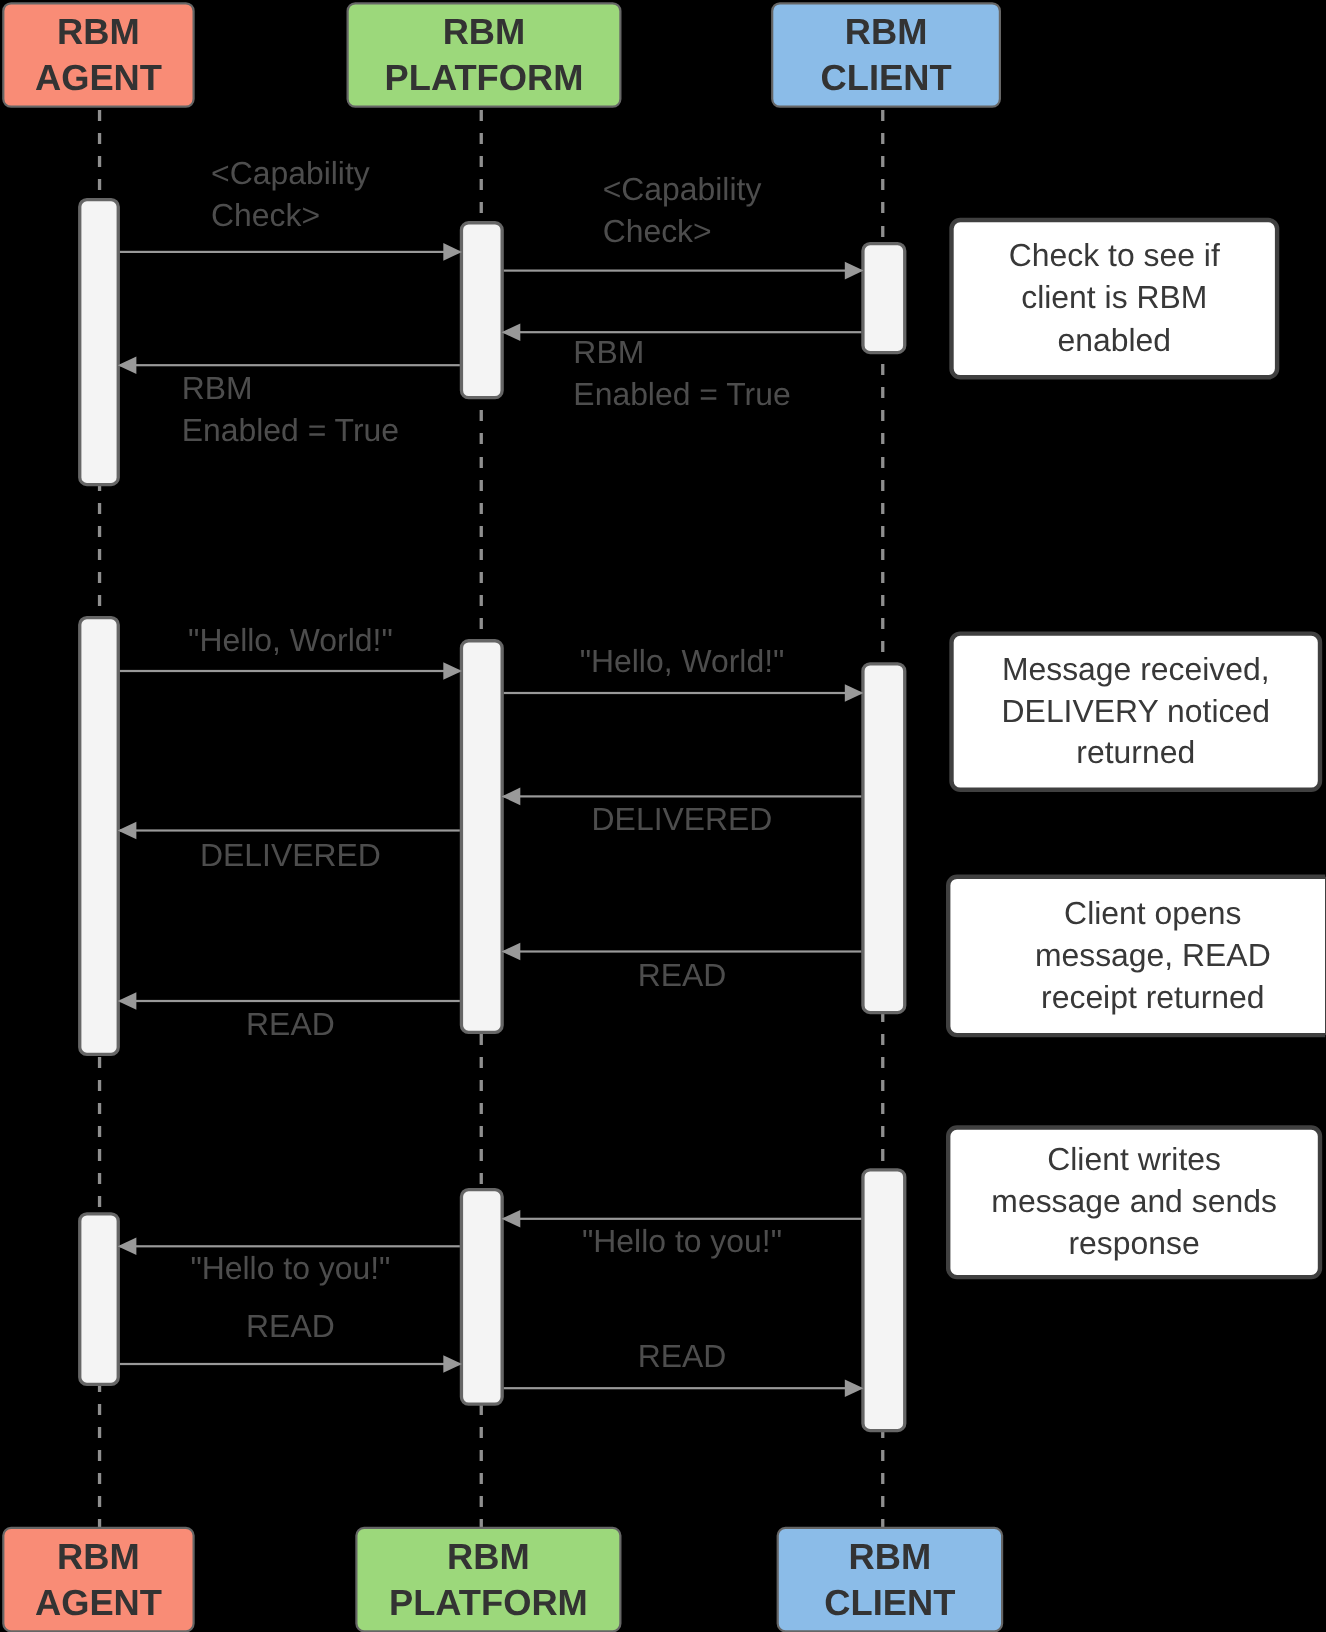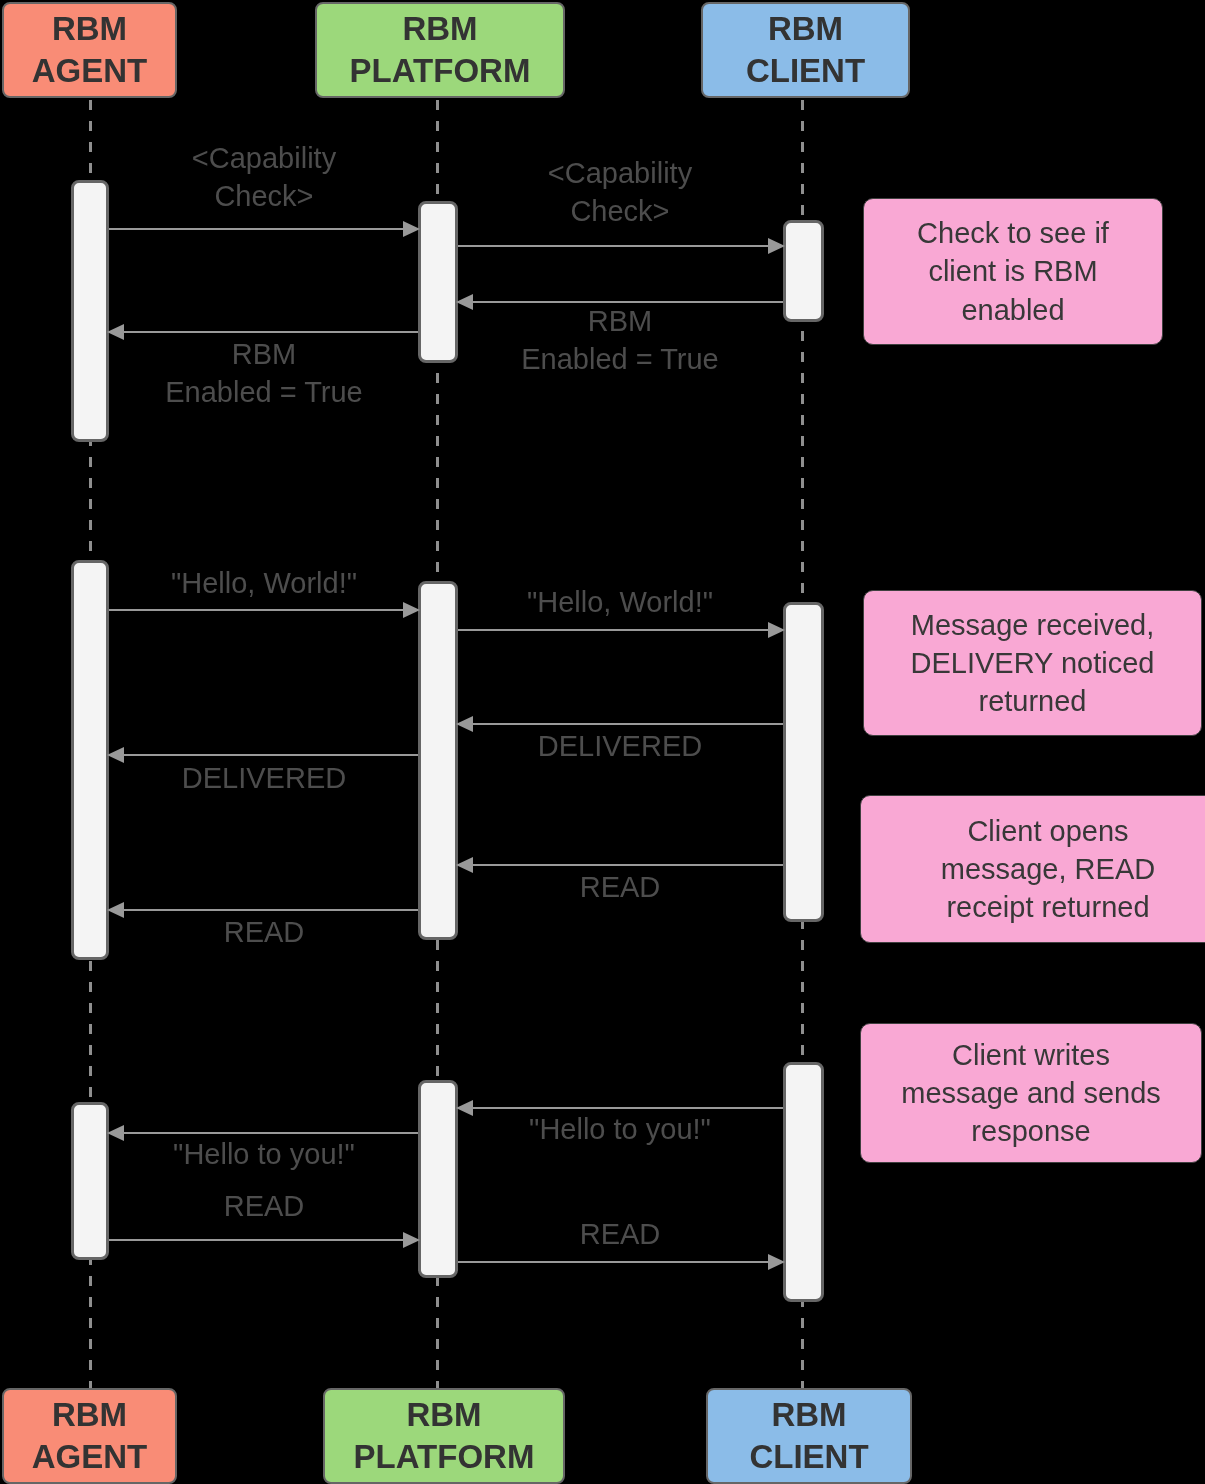--- a/index.html
+++ b/index.html
@@ -63,31 +63,30 @@
     height: 0;
     border-top: 8px solid transparent;
     border-bottom: 8px solid transparent;
   }
   .arrow.to-right::after { right: -2px; border-left: 17px solid #999999; }
   .arrow.to-left::after  { left:  -2px; border-right: 17px solid #999999; }
   
   .msg {
     position: absolute;
     transform: translateX(-50%);
-    text-align: center;
     font-size: 29px;
     line-height: 1.3;
     color: #4D4D4D;
     white-space: pre-line;
   }
   
   .note {
     position: absolute;
-    background: #f9a8d4;
-    border: 1px solid #404040;
+    background: #ffffff;
+    border: 4px solid #404040;
     border-radius: 10px;
     box-sizing: border-box;
     display: flex;
     align-items: center;
     justify-content: center;
     text-align: center;
     font-size: 29px;
     line-height: 1.32;
     color: #383838;
     white-space: pre-line;
@@ -149,21 +148,21 @@
   <div class="msg" style="left:264px; top:914px;">READ</div>
 
   <div class="msg" style="left:620px; top:1111px;">"Hello to you!"</div>
   <div class="msg" style="left:264px; top:1136px;">"Hello to you!"</div>
   <div class="msg" style="left:264px; top:1188px;">READ</div>
   <div class="msg" style="left:620px; top:1216px;">READ</div>
 
   <div class="note" style="left:863px; top:198px; width:300px; height:147px;">Check to see if
 client is RBM
 enabled</div>
-  <div class="note" style="left:863px; top:590px; width:339px; height:146px;">Message received,
+  <div class="note" style="left:863px; top:574px; width:339px; height:146px;">Message received,
 DELIVERY noticed
 returned</div>
   <div class="note" style="left:860px; top:795px; width:376px; height:148px;">Client opens
 message, READ
 receipt returned</div>
   <div class="note" style="left:860px; top:1023px; width:342px; height:140px;">Client writes
 message and sends
 response</div>
 
   <div class="actor agent" style="left:2px; top:2px; width:175px;">RBM

